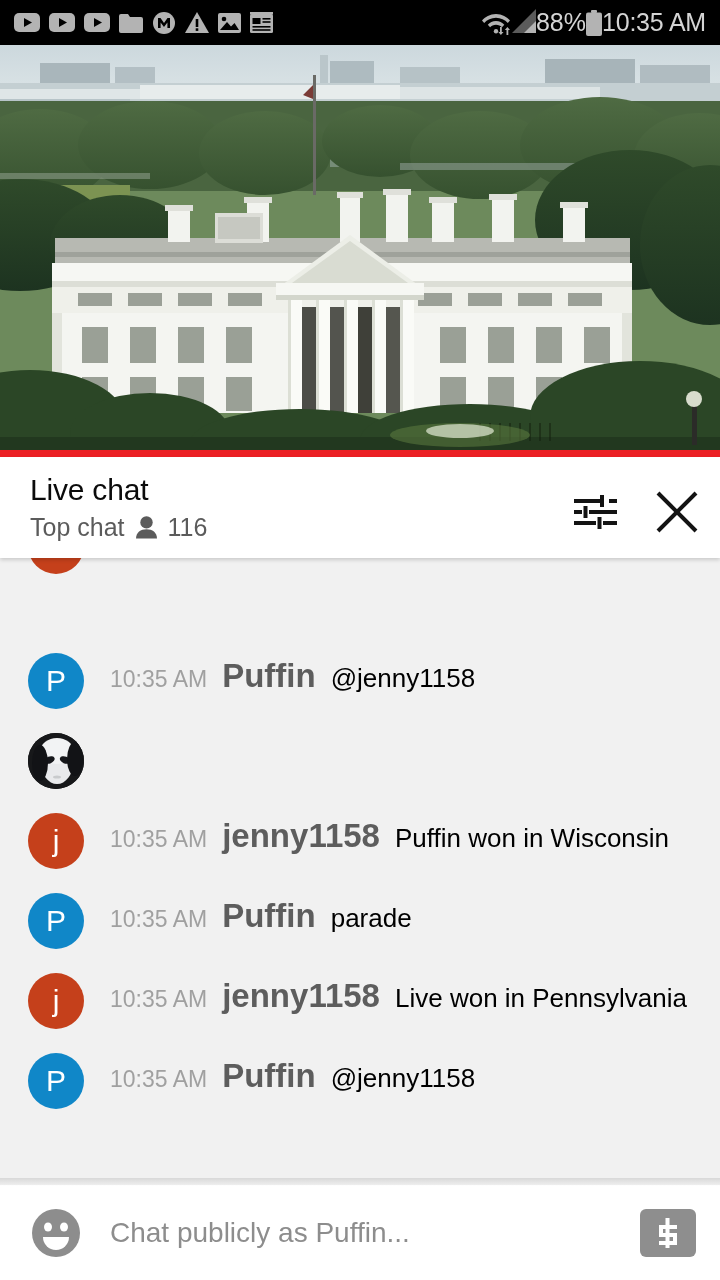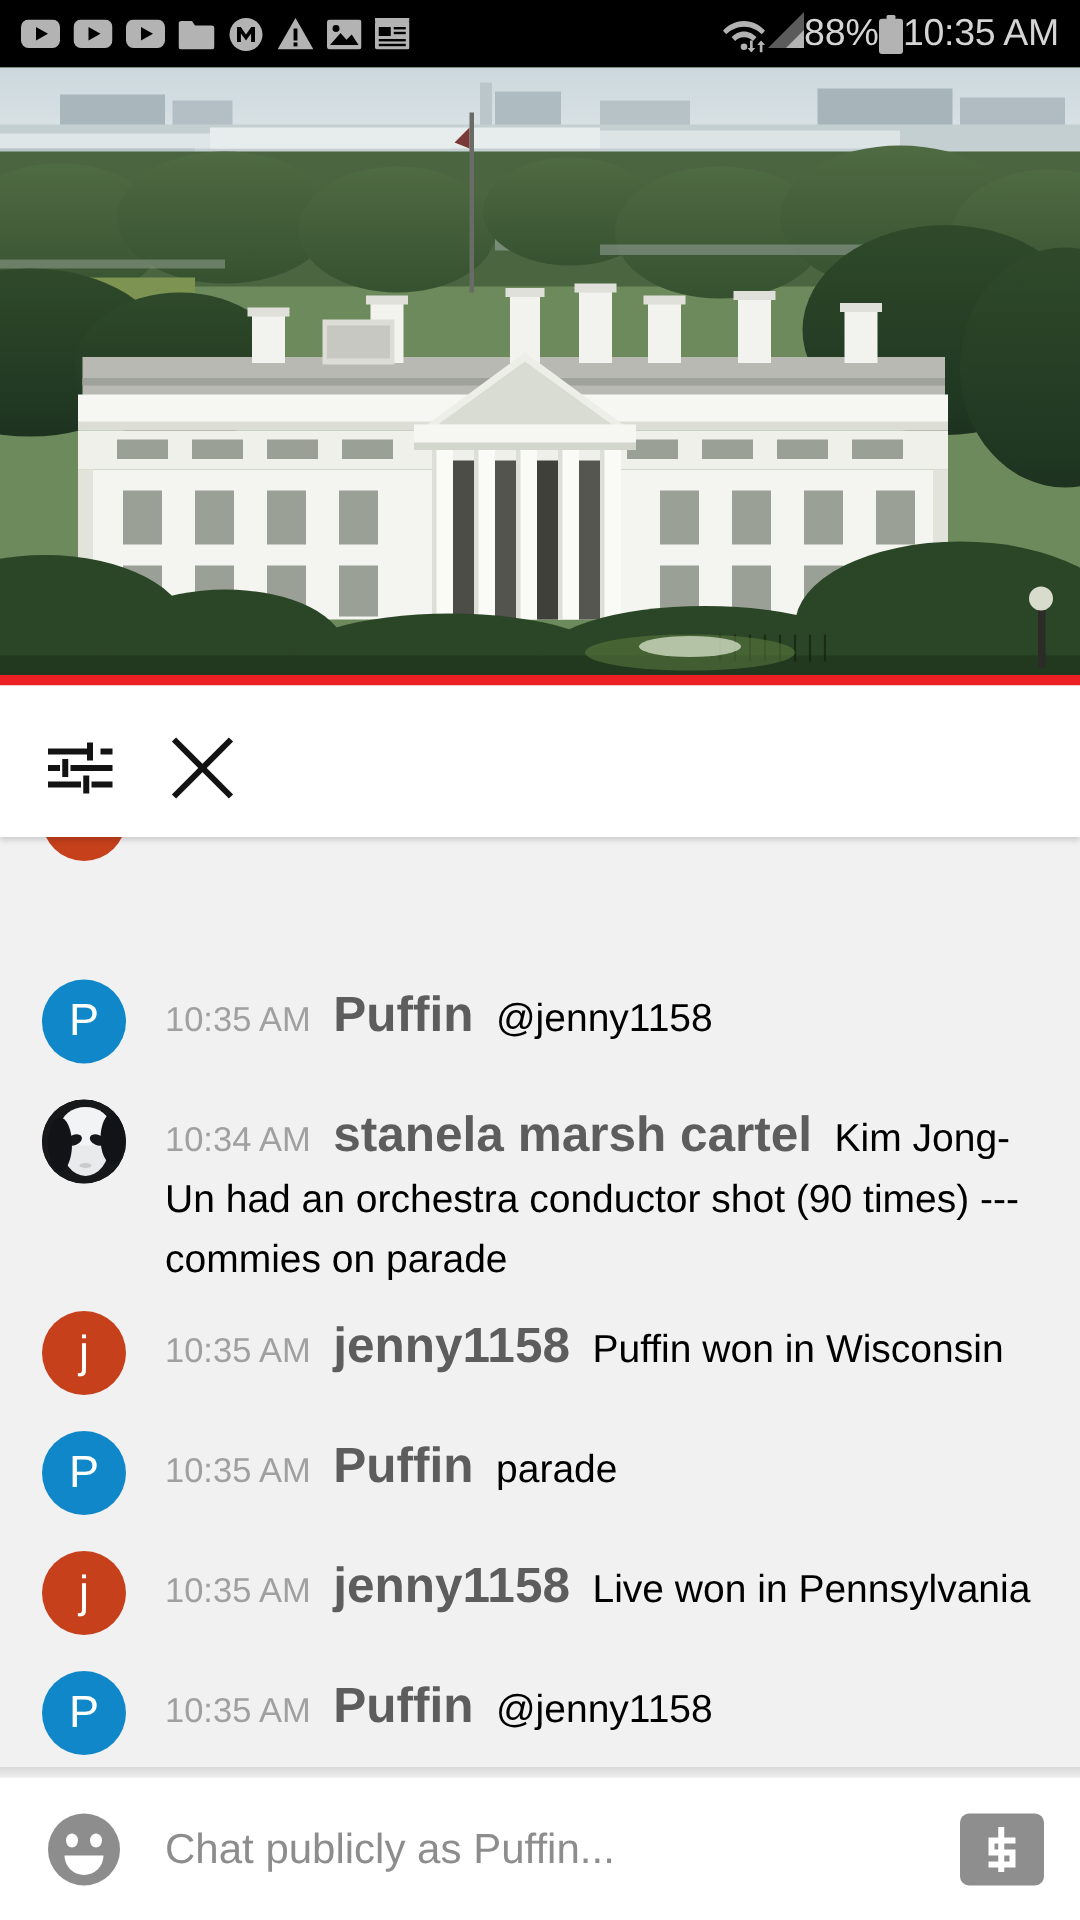--- a/index.html
+++ b/index.html
@@ -394,20 +394,33 @@
       <ellipse cx="460" cy="386" rx="34" ry="7" fill="#cfd9c2" opacity="0.8"></ellipse>
 
       <rect x="692" y="358" width="5" height="42" fill="#2b2b28"></rect>
       <circle cx="694" cy="354" r="8" fill="#d8dccd"></circle>
     </svg>
   </div>
   <div class="progress"></div>
 
   <div class="chat-header">
     <div class="ch-row">
+      <div class="ch-titles">
+        <div class="ch-title">Live chat</div>
+        <div class="ch-sub">
+          <span class="ch-subtext">Top chat</span>
+          <span>
+            <svg class="person-icon" width="21" height="23" viewBox="0 0 21 23">
+                <circle cx="10.5" cy="6.4" r="6.2"></circle>
+                <path d="M0 22.5 C0 16.4 4.7 13.2 10.5 13.2 C16.3 13.2 21 16.4 21 22.5 Z"></path>
+              </svg>
+          </span>
+          <span class="ch-count">116</span>
+        </div>
+      </div>
       <div class="ch-actions">
         <span class="icon-btn">
           <svg width="46" height="40" viewBox="0 0 46 40" stroke="#131313" stroke-width="4" fill="none">
             <line x1="2" y1="9" x2="30" y2="9"></line>
               <line x1="37" y1="9" x2="45" y2="9"></line>
             <line x1="30" y1="3" x2="30" y2="15"></line>
             <line x1="2" y1="20" x2="10" y2="20"></line>
               <line x1="17" y1="20" x2="45" y2="20"></line>
             <line x1="13.5" y1="14" x2="13.5" y2="26"></line>
             <line x1="2" y1="31" x2="24" y2="31"></line>
@@ -443,23 +456,20 @@
         <svg width="56" height="56" viewBox="0 0 56 56">
           <rect width="56" height="56" fill="#17181a"></rect>
           <ellipse cx="29" cy="30" rx="16" ry="21" fill="#e9eaec"></ellipse>
           <ellipse cx="29" cy="18" rx="16.5" ry="13" fill="#f2f3f4"></ellipse>
           <ellipse cx="21.5" cy="27" rx="5.4" ry="3.4" transform="rotate(-22 21.5 27)" fill="#15161a"></ellipse>
           <ellipse cx="37" cy="27" rx="5.4" ry="3.4" transform="rotate(22 37 27)" fill="#15161a"></ellipse>
           <ellipse cx="29" cy="44" rx="4" ry="1.6" fill="#c9cbcd"></ellipse>
           <ellipse cx="12" cy="30" rx="8" ry="18" fill="#121316"></ellipse>
           <ellipse cx="47" cy="26" rx="8" ry="17" fill="#121316"></ellipse>
         </svg>
-      </div>
-      <div class="msg-body">
-        <span class="ts">10:34 AM</span><span class="sp-md"></span><span class="uname">stanela marsh cartel</span><span class="sp-md"></span><span class="mtext">Kim Jong-Un had an orchestra conductor shot (90 times) --- commies on parade</span>
       </div>
     </div>
 
     <div class="msg" style="padding-top:14px;">
       <div class="avatar" style="background:#c5401b;">j</div>
       <div class="msg-body">
         <span class="ts">10:35 AM</span><span class="sp-md"></span><span class="uname">jenny1158</span><span class="sp-md"></span><span class="mtext">Puffin won in Wisconsin</span>
       </div>
     </div>
 

